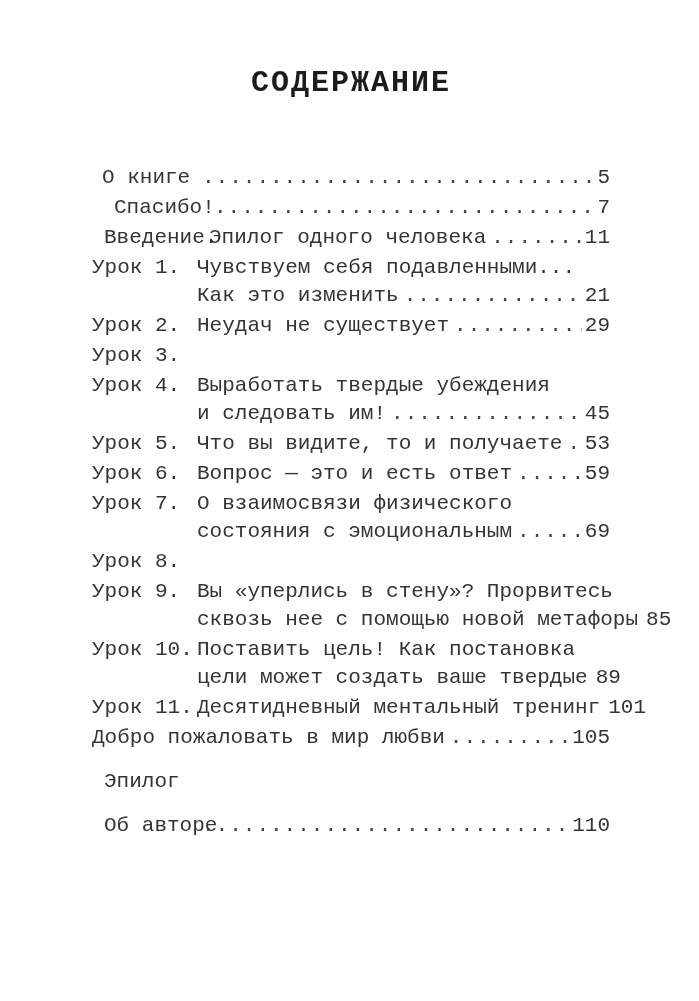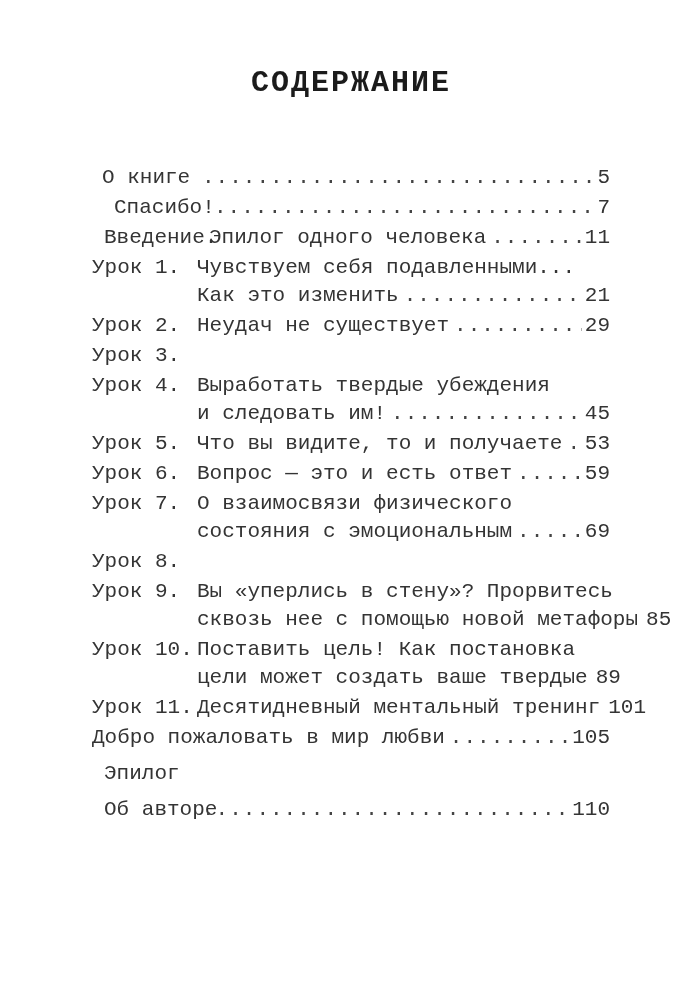--- a/index.html
+++ b/index.html
@@ -30,21 +30,21 @@
   .row {
     display: flex;
     align-items: flex-start;
     font-size: 21px;
     line-height: 28px;
     margin-top: 2px;
   }
   .row.first { margin-top: 0; }
   .row.tight { margin-top: 2px; margin-left: 12px; }
   .row.gap   { }
-  .row.flush { margin-top: 8px; align-items: flex-end; }
+  .row.flush { margin-top: 16px; align-items: flex-end; }
   .lbl {
     box-sizing: border-box;
     flex: 0 0 105px;
     width: 105px;
     white-space: nowrap;
   }
   .row.front .lbl { text-align: left;  padding-left: 10px; }
   .row.back  .lbl { text-align: left;  padding-left: 12px; }
   .row.intro .lbl,
   .row.lesson .lbl { text-align: left; padding-right: 12px; }

